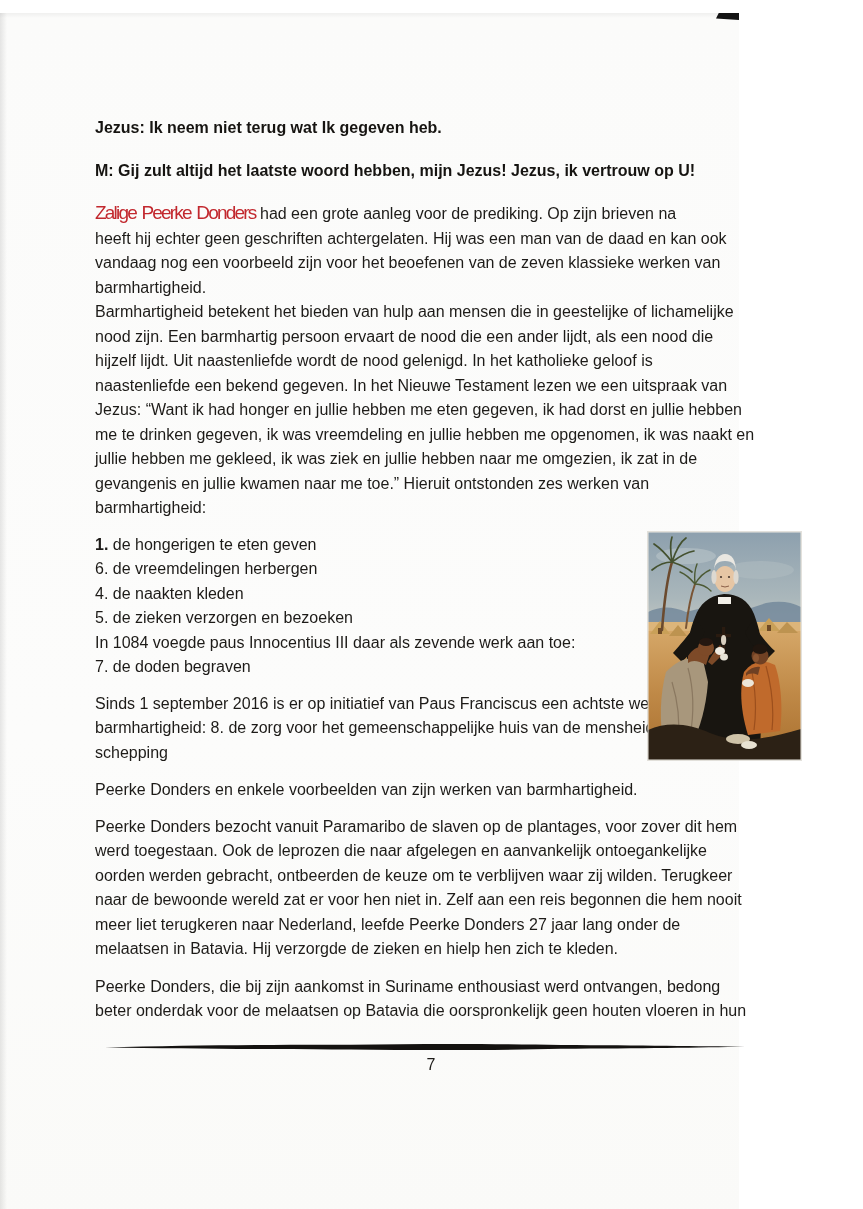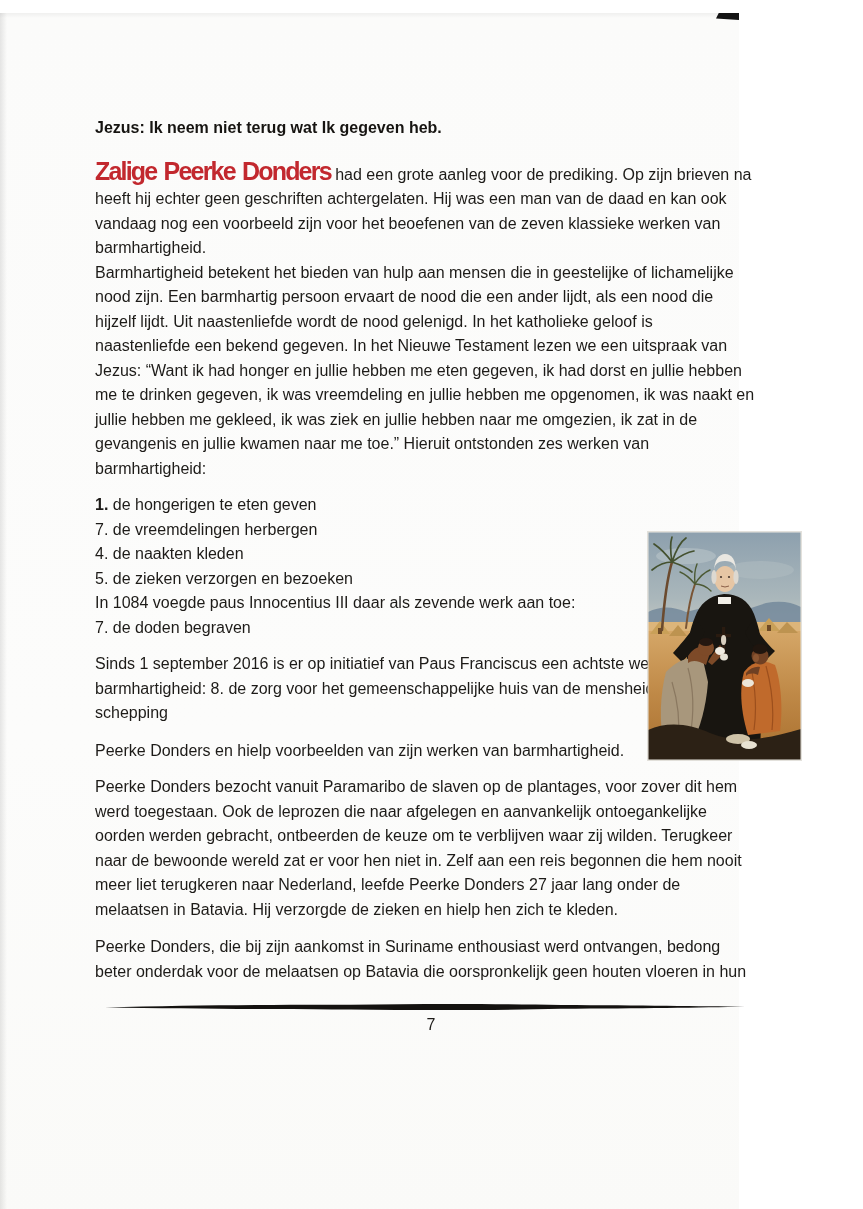--- a/index.html
+++ b/index.html
@@ -35,21 +35,21 @@
   }
   .intro {
     margin: 0 0 18px 0;
     font-weight: bold;
     color: #161411;
     white-space: pre;
   }
   .para { white-space: pre; margin: 0; }
   .first-para { margin-top: 5px; }
   .heading {
-    font-size: 25px; font-weight: bold;
+    font-size: 19px; font-weight: normal;
     letter-spacing: -1.8px; word-spacing: 2px;
     line-height: 24.5px;
   }
   .works { margin-top: 12px; }
   .works div { white-space: pre; }
   .works div:first-child::first-letter { font-weight: bold; }
   .gap   { margin-top: 12px; }
   .gap13 { margin-top: 13px; }
   .painting {
     position: absolute; left: 648px; top: 519px;
@@ -66,49 +66,50 @@
 </head>
 <body>
 
 <div class="sheet">
   <div class="edge-top"></div>
   <div class="edge-left"></div>
   <div class="corner-mark"></div>
 
   <main class="content">
     <p class="intro">Jezus: Ik neem niet terug wat Ik gegeven heb.</p>
+    <p class="intro">M: Gij zult altijd het laatste woord hebben, mijn Jezus! Jezus, ik vertrouw op U!</p>
 
     <div class="para first-para"><span class="heading" style="color:#c2282e">Zalige Peerke Donders</span><span> had een grote aanleg voor de prediking. Op zijn brieven na
 heeft hij echter geen geschriften achtergelaten. Hij was een man van de daad en kan ook
 vandaag nog een voorbeeld zijn voor het beoefenen van de zeven klassieke werken van
 barmhartigheid.</span></div>
 
     <div class="para">Barmhartigheid betekent het bieden van hulp aan mensen die in geestelijke of lichamelijke
 nood zijn. Een barmhartig persoon ervaart de nood die een ander lijdt, als een nood die
 hijzelf lijdt. Uit naastenliefde wordt de nood gelenigd. In het katholieke geloof is
 naastenliefde een bekend gegeven. In het Nieuwe Testament lezen we een uitspraak van
 Jezus: “Want ik had honger en jullie hebben me eten gegeven, ik had dorst en jullie hebben
 me te drinken gegeven, ik was vreemdeling en jullie hebben me opgenomen, ik was naakt en
 jullie hebben me gekleed, ik was ziek en jullie hebben naar me omgezien, ik zat in de
 gevangenis en jullie kwamen naar me toe.” Hieruit ontstonden zes werken van
 barmhartigheid:</div>
 
     <div class="works">
       <div>1. de hongerigen te eten geven</div>
-      <div>7. de vreemdelingen herbergen</div>
+      <div>6. de vreemdelingen herbergen</div>
       <div>4. de naakten kleden</div>
       <div>5. de zieken verzorgen en bezoeken</div>
       <div>In 1084 voegde paus Innocentius III daar als zevende werk aan toe:</div>
       <div>7. de doden begraven</div>
     </div>
 
     <div class="para gap">Sinds 1 september 2016 is er op initiatief van Paus Franciscus een achtste werk van
 barmhartigheid: 8. de zorg voor het gemeenschappelijke huis van de mensheid, de aarde, de
 schepping</div>
-    <div class="para gap13">Peerke Donders en hielp voorbeelden van zijn werken van barmhartigheid.</div>
+    <div class="para gap13">Peerke Donders en enkele voorbeelden van zijn werken van barmhartigheid.</div>
     <div class="para gap">Peerke Donders bezocht vanuit Paramaribo de slaven op de plantages, voor zover dit hem
 werd toegestaan. Ook de leprozen die naar afgelegen en aanvankelijk ontoegankelijke
 oorden werden gebracht, ontbeerden de keuze om te verblijven waar zij wilden. Terugkeer
 naar de bewoonde wereld zat er voor hen niet in. Zelf aan een reis begonnen die hem nooit
 meer liet terugkeren naar Nederland, leefde Peerke Donders 27 jaar lang onder de
 melaatsen in Batavia. Hij verzorgde de zieken en hielp hen zich te kleden.</div>
     <div class="para gap13">Peerke Donders, die bij zijn aankomst in Suriname enthousiast werd ontvangen, bedong
 beter onderdak voor de melaatsen op Batavia die oorspronkelijk geen houten vloeren in hun</div>
 
     <div class="footer">

